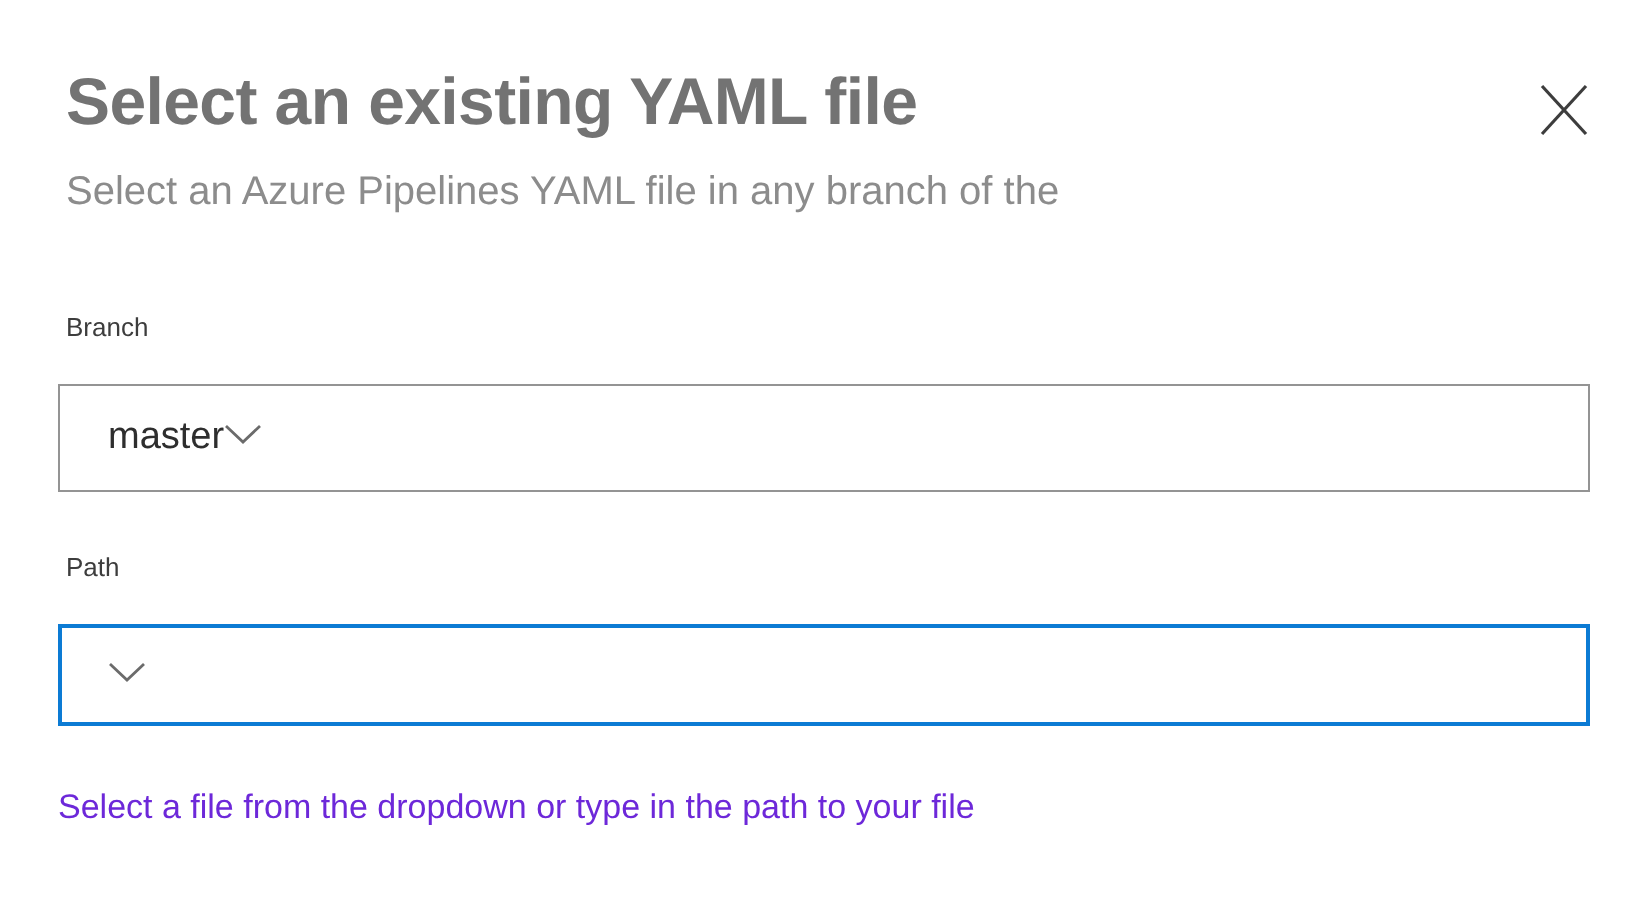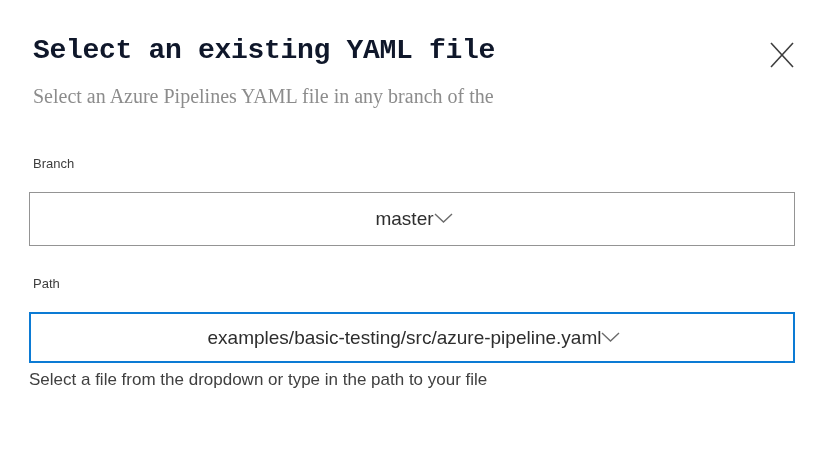--- a/index.html
+++ b/index.html
@@ -9,26 +9,25 @@
     font-family: "Liberation Sans", "DejaVu Sans", sans-serif;
     overflow: hidden;
   }
   .dialog {
     position: relative;
     width: 820px; height: 453px;
     padding: 33px 25px 0 29px;
   }
   .dialog-title {
     margin-left: 4px;
-    font-size: 28px;
+    font-size: 33px;
     font-weight: 700;
     letter-spacing: -0.3px;
     line-height: 36px;
-    color: #0f172a;
-    font-family: Liberation Mono, monospace;
+    color: #737373;
   }
   .dialog-subtitle {
     margin-left: 4px;
     margin-top: 12px;
     font-size: 20px;
     line-height: 31px;
     color: #8c8c8c;
     font-weight: 400;
   }
   .close-button {
@@ -49,78 +48,77 @@
   .field-label.branch { margin-top: 40px; }
   .field-label.path   { margin-top: 26px; }
   .combobox {
     margin-top: 16px;
     width: 100%;
     height: 54px;
     background: #ffffff;
     border: 1px solid #949494;
     display: flex;
     align-items: center;
-    justify-content: center;
+    justify-content: flex-start;
     padding: 0 20px 0 24px;
     cursor: pointer;
   }
   .combobox.focused {
     height: 51px;
     border: 2px solid #0c7bd4;
     padding: 0 19px 0 23px;
   }
   .combobox-value {
     font-size: 19px;
     color: #2e2e2e;
     white-space: nowrap;
     overflow: hidden;
   }
   .chevron { flex: 0 0 auto; display: block; }
   .help-text {
-    margin-top: 6px;
+    margin-top: 30px;
     font-size: 17px;
     line-height: 22px;
-    color: #404040;
+    color: #6d28d9;
   }
 </style>
 </head>
 <body>
 
 <div class="dialog">
 
   <button class="close-button" aria-label="Close">
     <span style="display:flex;">
       <svg width="30" height="30" viewBox="0 0 30 30">
         <line x1="4" y1="3" x2="26" y2="27" stroke="#3d3d3d" stroke-width="1.6"></line>
         <line x1="26" y1="3" x2="4" y2="27" stroke="#3d3d3d" stroke-width="1.6"></line>
       </svg>
     </span>
   </button>
 
   <h1 class="dialog-title">Select an existing YAML file</h1>
 
   <div class="dialog-subtitle">
-    <span style="display:block;font-family:Liberation Serif, serif;">Select an Azure Pipelines YAML file in any branch of the</span>
+    <span style="display:block;">Select an Azure Pipelines YAML file in any branch of the</span>
   </div>
 
   <div class="field-label branch">Branch</div>
 
   <div class="combobox" role="combobox">
     <span class="combobox-value">master</span>
     <span class="chevron">
       <svg width="19" height="11" viewBox="0 0 19 11">
         <polyline points="1,1 9.5,9 18,1" fill="none" stroke="#6b6b6b" stroke-width="1.4"></polyline>
       </svg>
     </span>
   </div>
 
   <div class="field-label path">Path</div>
 
   <div class="combobox focused" role="combobox">
-    <span class="combobox-value">examples/basic-testing/src/azure-pipeline.yaml</span>
     <span class="chevron">
       <svg width="19" height="11" viewBox="0 0 19 11">
         <polyline points="1,1 9.5,9 18,1" fill="none" stroke="#6b6b6b" stroke-width="1.4"></polyline>
       </svg>
     </span>
   </div>
 
   <div class="help-text">Select a file from the dropdown or type in the path to your file</div>
 
 </div>

